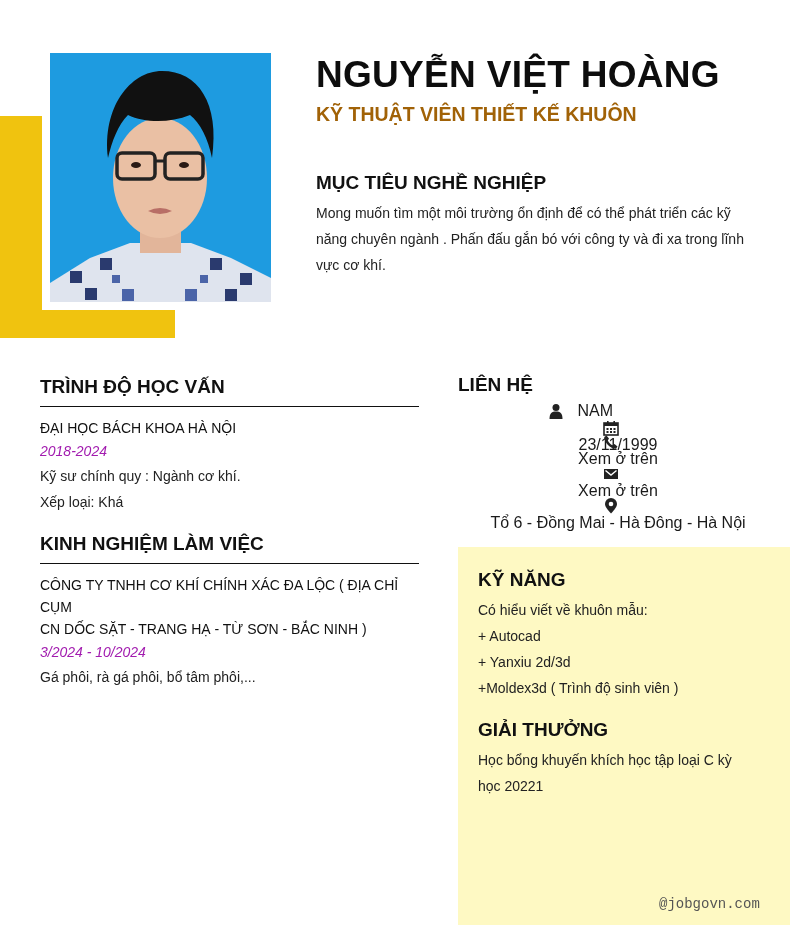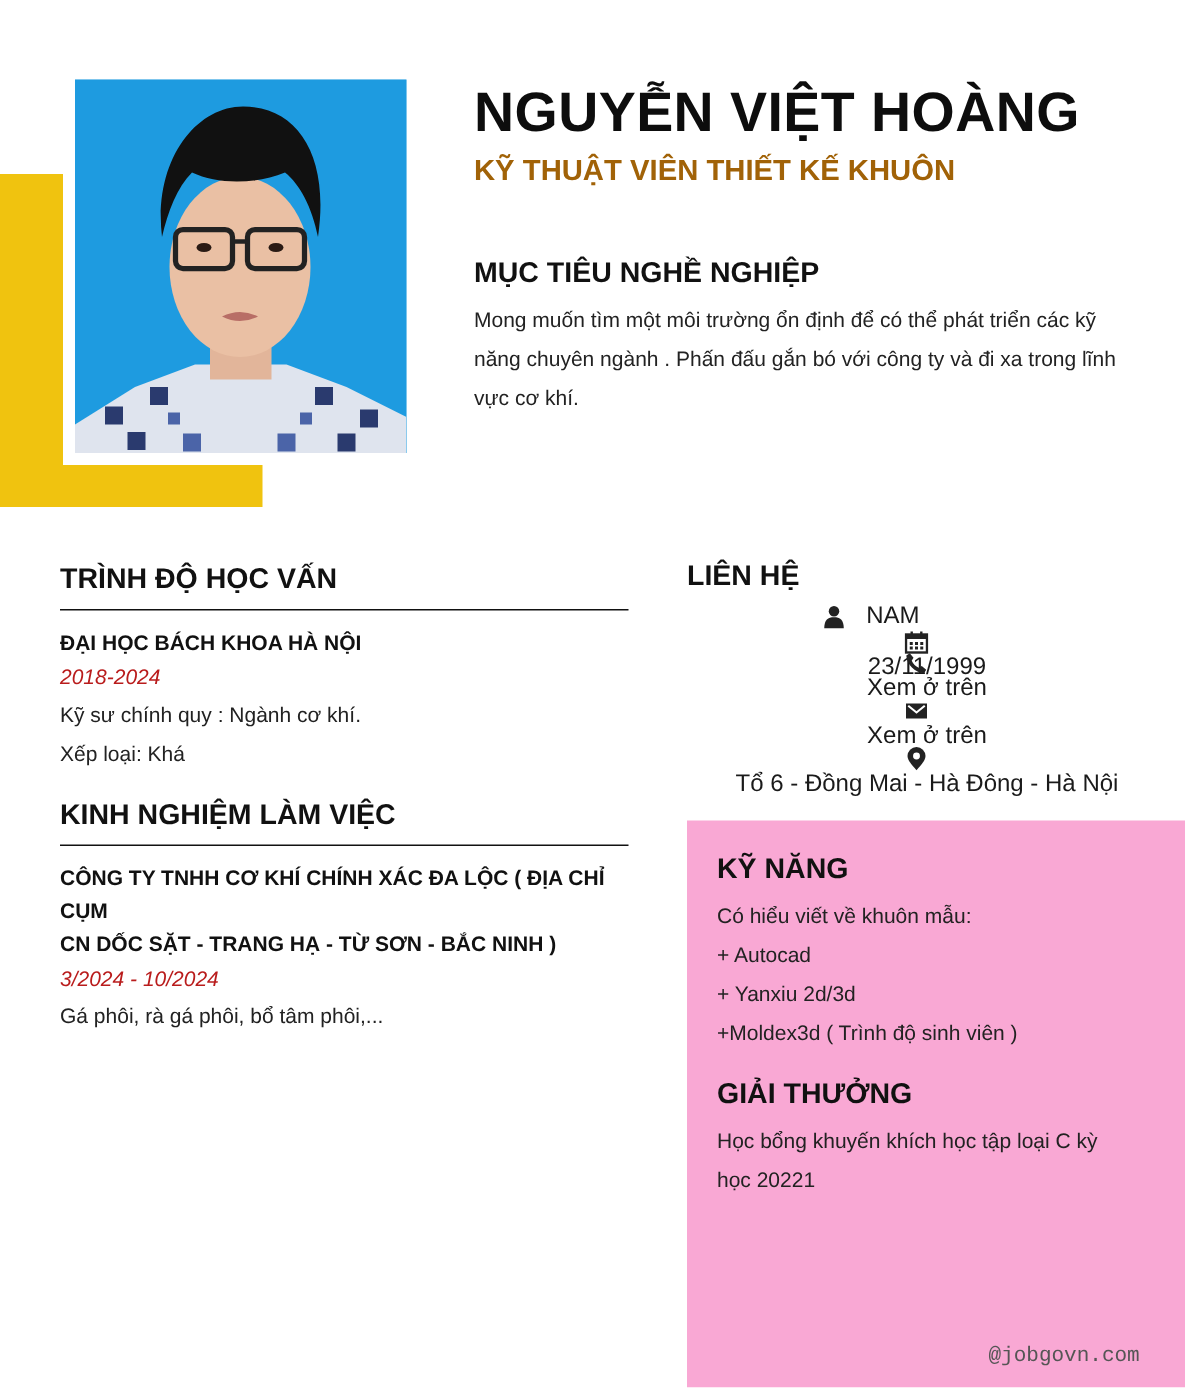--- a/index.html
+++ b/index.html
@@ -16,33 +16,33 @@
   .job-title { position: absolute; left: 316px; top: 103px; font-size: 19.5px; font-weight: 700; color: #a16207; white-space: nowrap; }
 
   .h2 { font-size: 19px; font-weight: 700; color: #111; white-space: nowrap; }
   .p { font-size: 14px; color: #222; line-height: 26px; }
 
   .objective { position: absolute; left: 316px; top: 172px; width: 430px; }
   .objective .h2 { margin-bottom: 6px; }
 
   .left-col { position: absolute; left: 40px; top: 376px; width: 379px; }
   .left-col .h2 { padding-bottom: 8px; border-bottom: 1.5px solid #111; margin-bottom: 10px; }
-  .school { font-size: 14px; font-weight: 700; color: #111; line-height: 22px; }
-  .period { font-size: 14px; font-style: italic; color: #b91c1c; line-height: 24px; }
+  .school { font-size: 14px; font-weight: 400; color: #111; line-height: 22px; }
+  .period { font-size: 14px; font-style: italic; color: #a21caf; line-height: 24px; }
   .sec-gap { height: 18px; }
 
   .contact { position: absolute; left: 458px; top: 374px; width: 320px; }
   .contact .h2 { margin-bottom: 6px; }
   .c-row { display: flex; align-items: center; height: 32px; font-size: 16px; color: #1a1a1a; flex-direction: column; }
   .c-icon { width: 16px; height: 16px; margin-right: 14px; display: inline-flex; align-items: center; justify-content: center; }
   .c-icon svg { width: 16px; height: 16px; display: block; }
   .c-text { white-space: nowrap; }
   .c-pair { display: flex; align-items: center; width: 141px; }
 
-  .panel { position: absolute; left: 458px; top: 547px; width: 332px; height: 378px; background: #f9a8d4; padding: 22px 20px 0 20px; }
+  .panel { position: absolute; left: 458px; top: 547px; width: 332px; height: 378px; background: #fef9c3; padding: 22px 20px 0 20px; }
   .panel .h2 { margin-bottom: 6px; }
   .panel .block-gap { height: 18px; }
   .watermark { position: absolute; left: 184px; top: 349px; font-family: "Liberation Mono", "DejaVu Sans Mono", monospace; font-size: 14px; color: #555; white-space: nowrap; padding-left: 17px; }
 </style>
 </head>
 <body>
 
 <div class="deco-v"></div>
 <div class="deco-h"></div>
 

